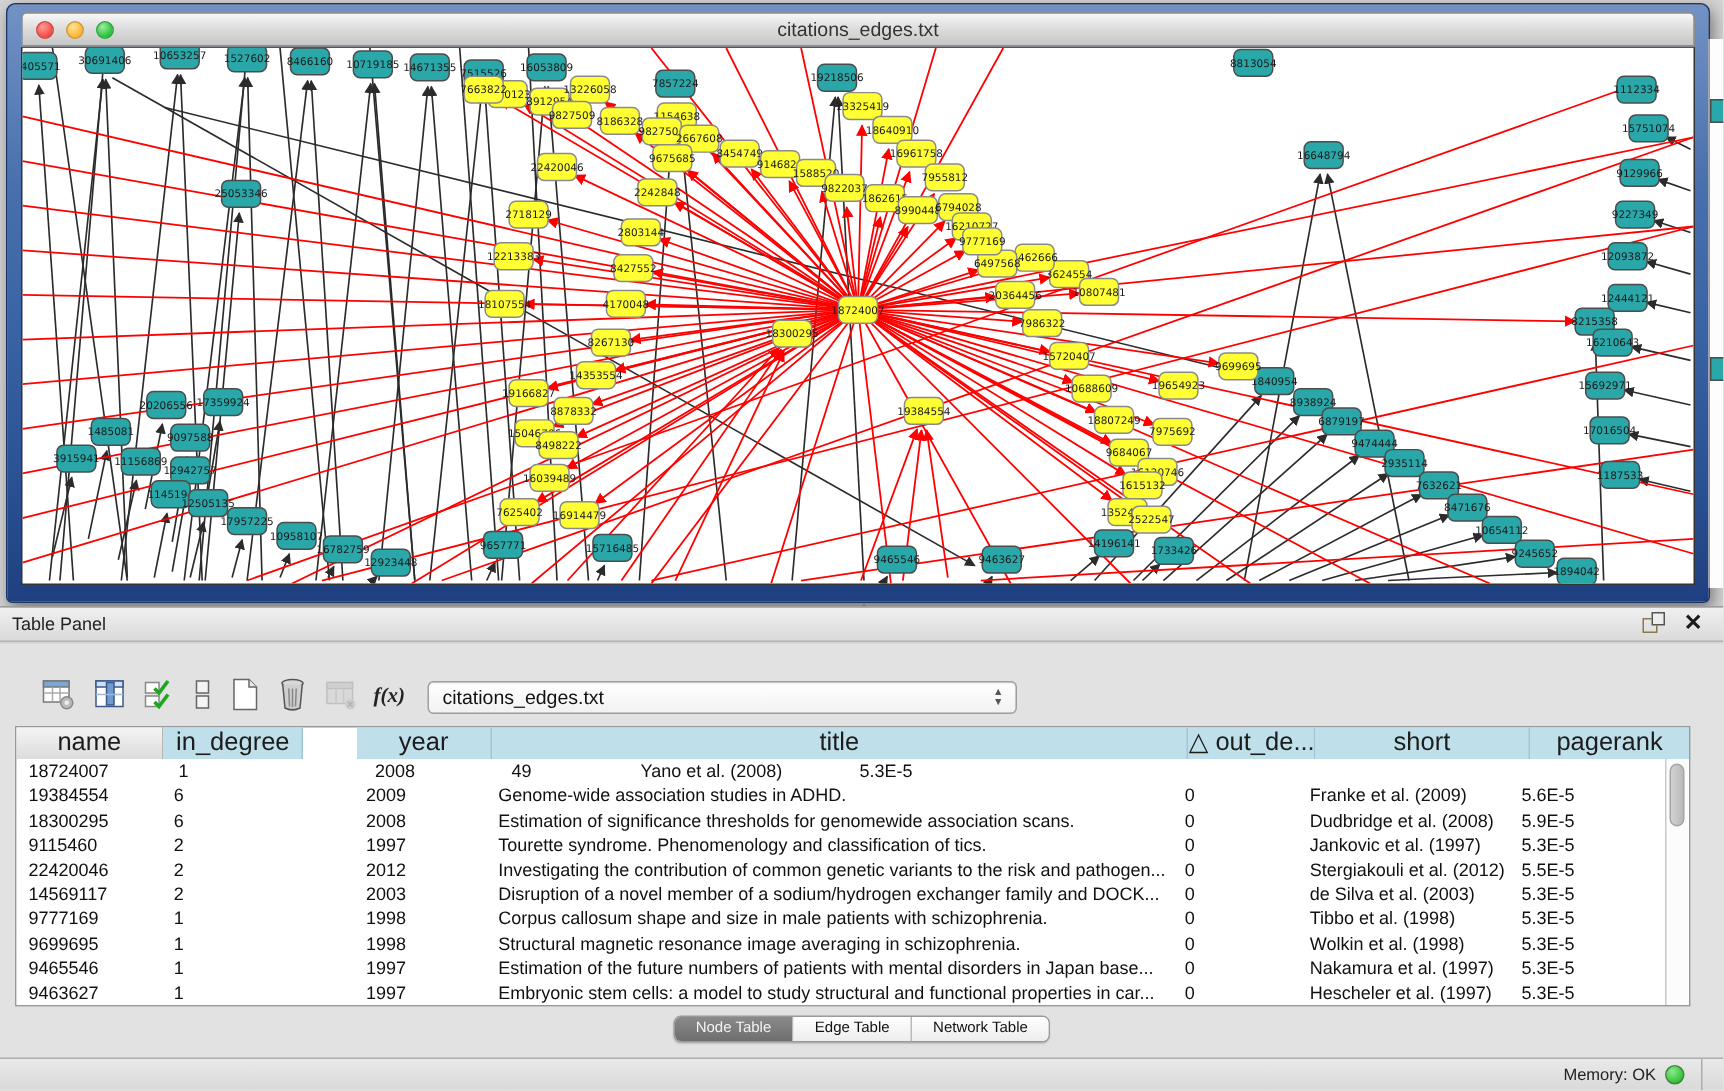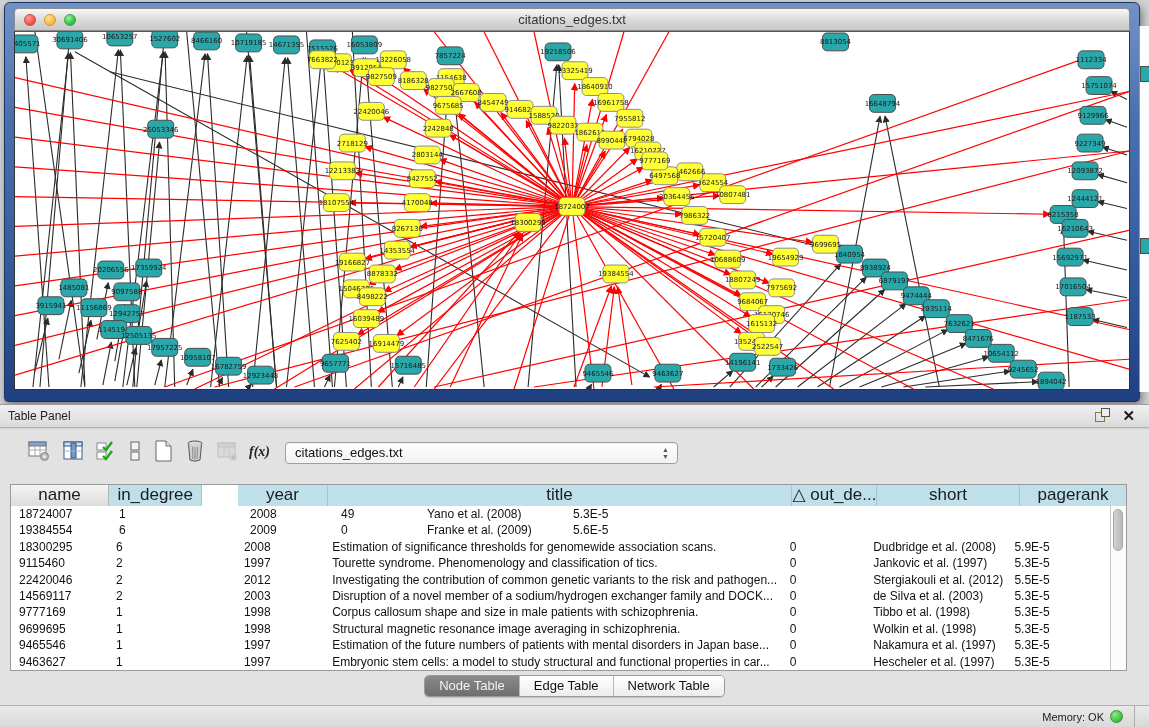--- a/index.html
+++ b/index.html
@@ -35,21 +35,21 @@
   .panel-title{position:absolute;left:8px;top:4px;font-size:12px;color:#222;}
   .panel-actions{position:absolute;right:14px;top:3px;display:flex;gap:12px;align-items:center;}
   .float-btn{position:relative;width:15px;height:15px;cursor:default;}
   .float-btn .sq1{position:absolute;left:0;top:4px;width:8px;height:8px;border:1.5px solid #8c7a45;}
   .float-btn .sq2{position:absolute;left:6px;top:0;width:7px;height:7px;border:1.5px solid #555;background:#eee;}
   .close-btn{font-size:15px;font-weight:bold;color:#1a1a1a;line-height:15px;}
 
   .panel-body{position:absolute;left:0;top:429px;width:1149px;height:276px;background:#e2e2e2;}
 
   
-  .toolbar{position:absolute;left:0;top:8px;height:34px;width:100%;}
+  .toolbar{position:absolute;left:0;top:20px;height:34px;width:100%;}
   .tb-icon{position:absolute;top:2px;width:26px;height:26px;border:none;background:transparent;padding:0;cursor:default;}
   .tb-icon svg{width:24px;height:24px;}
   .net-select{position:absolute;left:285px;top:5px;width:393px;height:22px;box-sizing:border-box;background:linear-gradient(#ffffff,#f2f2f2);
     border:1px solid #9f9f9f;border-radius:4px;font-size:13px;color:#111;padding:2px 24px 0 9px;box-shadow:inset 0 1px 1px rgba(0,0,0,.06);}
   .net-select .steppers{position:absolute;right:8px;top:3px;font-size:7px;line-height:7px;color:#555;text-align:center;}
 
   
   .table-wrap{position:absolute;left:10px;top:55px;width:1117px;height:187px;background:#fff;border:1px solid #9a9a9a;box-sizing:border-box;}
   .thead{display:flex;height:21px;border-bottom:1px solid #8fb6c4;}
   .th{box-sizing:border-box;background:#bfe0eb;border-right:1px solid #9fc6d4;font-size:17px;color:#1c1c1c;
@@ -58,21 +58,21 @@
   .tbody{position:absolute;left:0;top:21px;right:15px;bottom:0;overflow:hidden;}
   .tr{display:flex;height:16.4px;background:#fff;}
   .td{box-sizing:border-box;font-size:12px;color:#111;padding:1px 4px 0 8px;overflow:hidden;white-space:nowrap;text-overflow:clip;}
   .c0{width:100px;} .c1{width:95px;} .c2{width:91px;margin-left:36px;} .c3{width:474px;} .c4{width:86px;} .c5{width:146px;} .c6{width:108px;border-right:none;}
   .vscroll{position:absolute;right:0;top:21px;bottom:0;width:15px;background:#fcfcfc;border-left:1px solid #c9c9c9;}
   .vthumb{position:absolute;left:2px;top:3px;width:10px;height:42px;border-radius:6px;background:linear-gradient(90deg,#d2d2d2,#b9b9b9);border:1px solid #a6a6a6;box-sizing:border-box;}
 
   
   .tabsbar{position:absolute;left:0;top:246px;width:100%;height:22px;text-align:center;}
   .seg{display:inline-flex;border:1px solid #9a9a9a;border-radius:5px;overflow:hidden;background:#fff;box-shadow:0 1px 1px rgba(0,0,0,.15);}
-  .seg button{border:none;margin:0;padding:2px 14px 3px 14px;font-size:13px;background:linear-gradient(#ffffff,#ededed);color:#111;border-right:1px solid #b9b9b9;cursor:default;font-family:"Liberation Sans",sans-serif;}
+  .seg button{border:none;margin:0;padding:2px 14px 3px 14px;font-size:10px;background:linear-gradient(#ffffff,#ededed);color:#111;border-right:1px solid #b9b9b9;cursor:default;font-family:"Liberation Sans",sans-serif;}
   .seg button:last-child{border-right:none;}
   .seg button.active{background:linear-gradient(#8a8a8a,#6e6e6e);color:#f3f3f3;}
 
   
   .statusbar{position:absolute;left:0;top:705px;width:1149px;height:22px;box-sizing:border-box;background:linear-gradient(#e9e9e9,#d9d9d9);border-top:1px solid #b0b0b0;}
   .statusbar .vtick{position:absolute;right:14px;top:0;bottom:0;width:1px;background:#adadad;}
   .mem{position:absolute;right:26px;top:4px;font-size:11px;color:#222;display:flex;align-items:center;gap:6px;}
   .mem-dot{width:13px;height:13px;border-radius:50%;background:radial-gradient(circle at 35% 30%,#8ce98c,#3dc63d 65%,#2aa82a);border:1px solid #3c8a3c;box-sizing:border-box;}
 </style>
 </head>
@@ -840,20 +840,21 @@
             <div class="td c1">1</div>
             <div class="td c2">2008</div>
             <div class="td c4">49</div>
             <div class="td c5">Yano et al. (2008)</div>
             <div class="td c6">5.3E-5</div>
           </div>
           <div class="tr">
             <div class="td c0">19384554</div>
             <div class="td c1">6</div>
             <div class="td c2">2009</div>
+            <div class="td c3">Genome-wide association studies in ADHD.</div>
             <div class="td c4">0</div>
             <div class="td c5">Franke et al. (2009)</div>
             <div class="td c6">5.6E-5</div>
           </div>
           <div class="tr">
             <div class="td c0">18300295</div>
             <div class="td c1">6</div>
             <div class="td c2">2008</div>
             <div class="td c3">Estimation of significance thresholds for genomewide association scans.</div>
             <div class="td c4">0</div>

